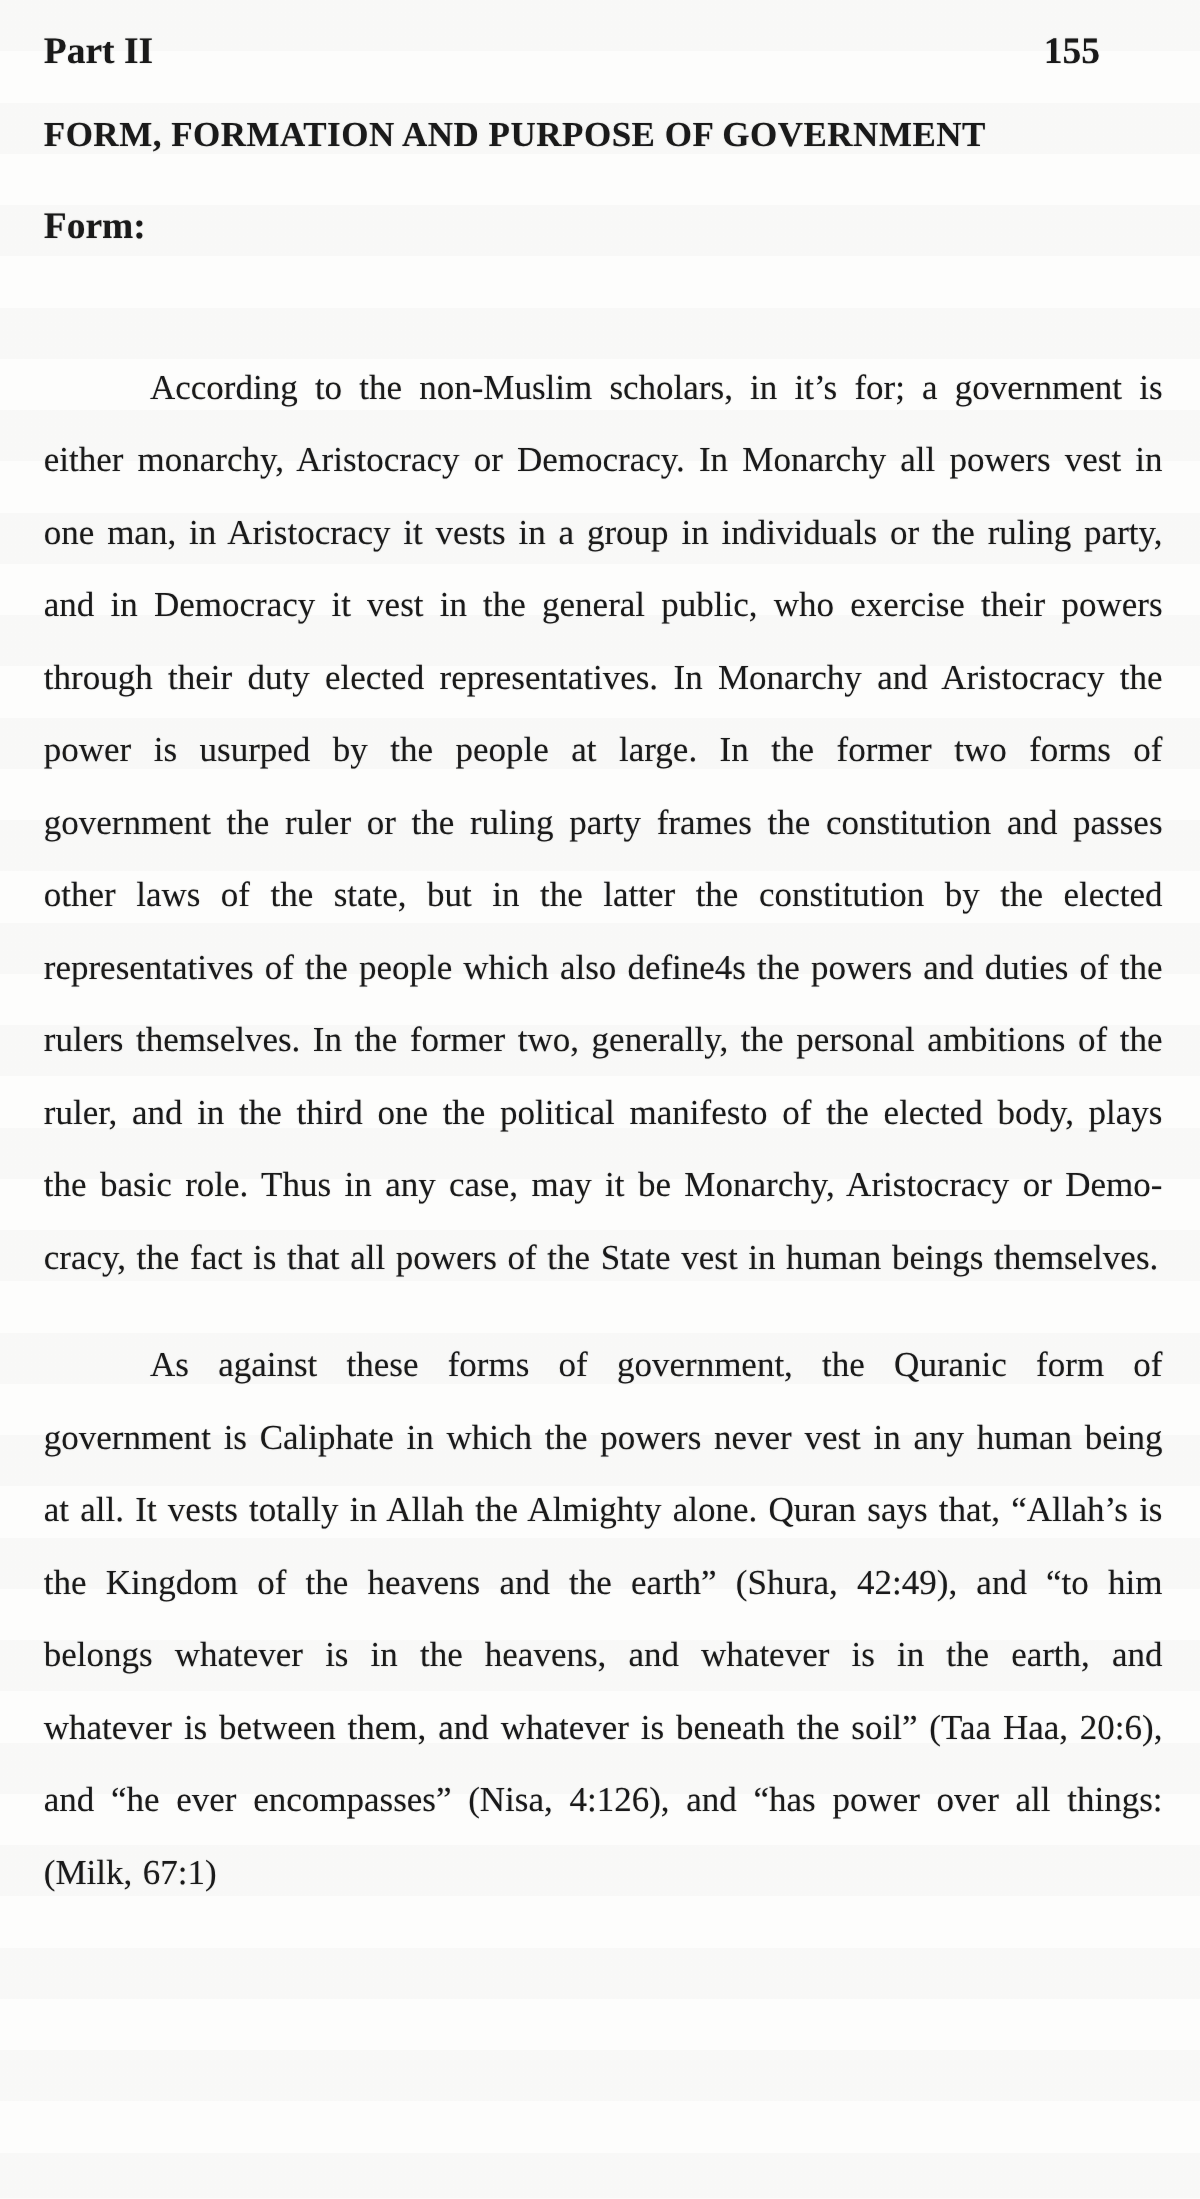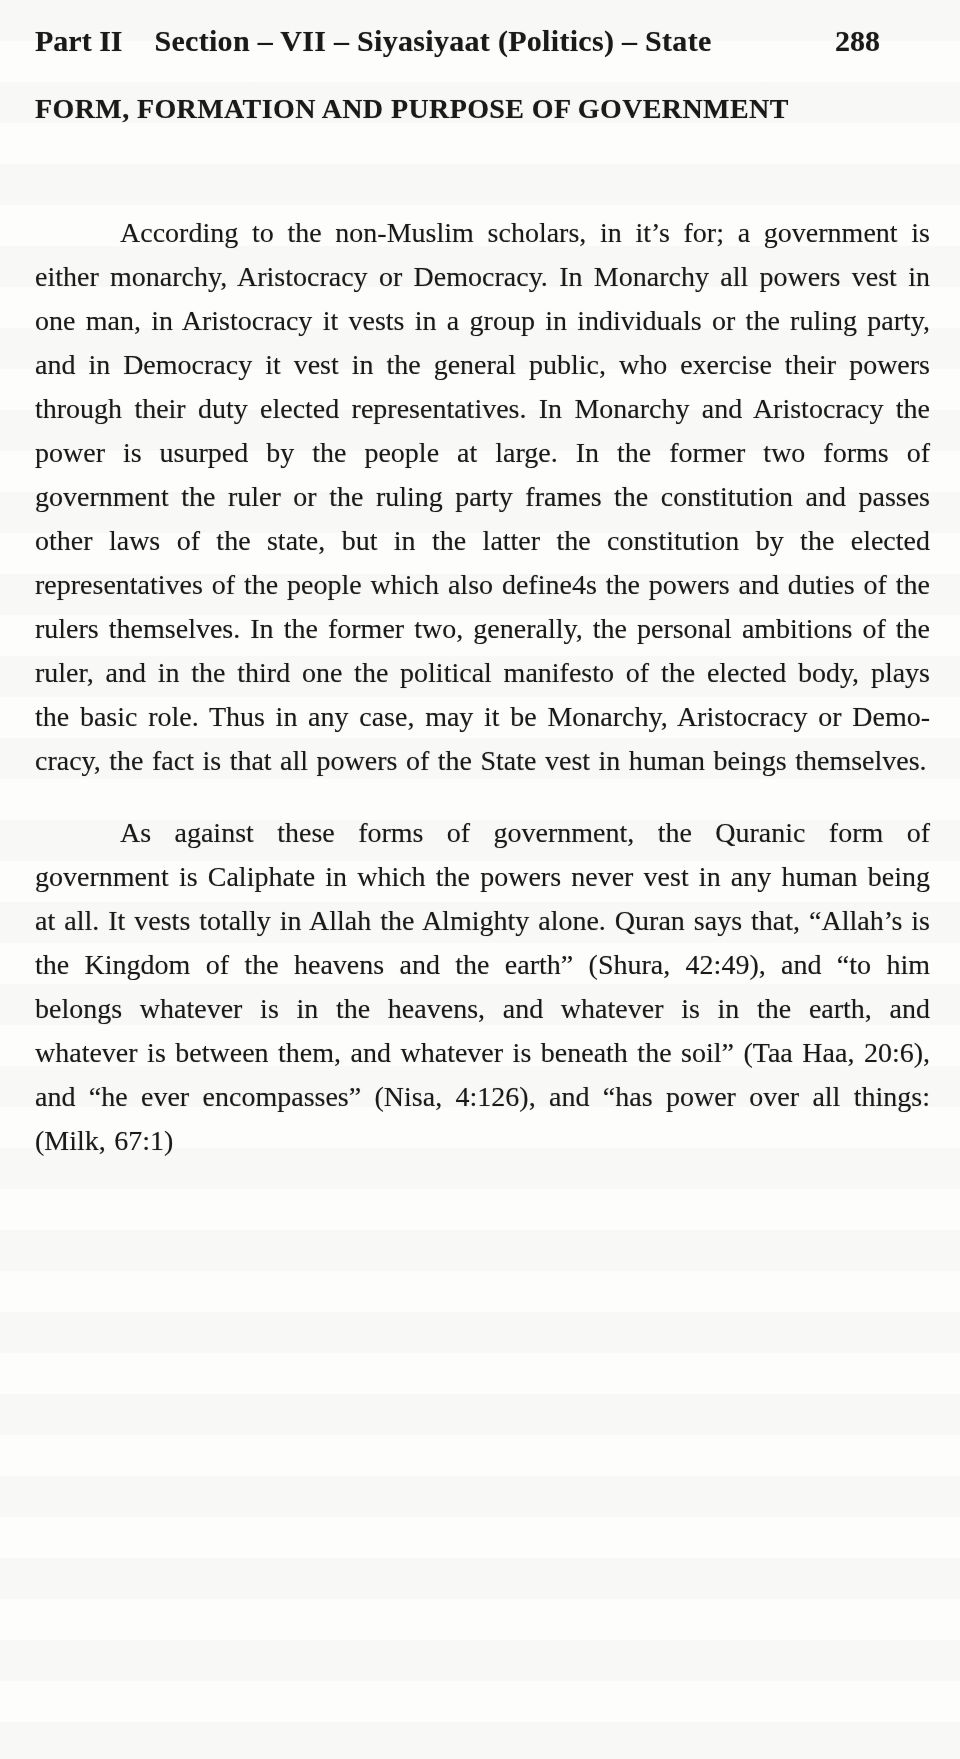--- a/index.html
+++ b/index.html
@@ -52,42 +52,42 @@
     white-space: nowrap;
   }
   .doc-subheading {
     margin: 37px 0 0 0;
     font-size: 30px;
     line-height: 34px;
     font-weight: bold;
   }
   .para {
     font-size: 28px;
-    line-height: 44px;
+    line-height: 58px;
     text-align: justify;
     text-indent: 85px;
     margin: 0 0 28px 0;
     word-spacing: 1.5px;
   }
   .para.first {
     margin-top: 84px;
   }
 </style>
 </head>
 <body>
 
 <div class="page">
 
   <div class="header-row">
     <span class="header-part">Part II</span>
-    <span class="header-section">Section – VII – Siyasiyaat (Politics) – State</span>
-    <span class="header-pagenum">288</span>
+    <span class="header-pagenum">155</span>
   </div>
 
   <h1 class="doc-title">FORM, FORMATION AND PURPOSE OF GOVERNMENT</h1>
 
+  <h2 class="doc-subheading">Form:</h2>
 
   <p class="para first">According to the non-Muslim scholars, in it’s for; a government is either monarchy, Aristocracy or Democracy. In Monarchy all powers vest in one man, in Aristocracy it vests in a group in individuals or the ruling party, and in Democracy it vest in the general public, who exercise their powers through their duty elected representatives. In Monarchy and Aristocracy the power is usurped by the people at large. In the former two forms of government the ruler or the ruling party frames the constitution and passes other laws of the state, but in the latter the constitution by the elected representatives of the people which also define4s the powers and duties of the rulers themselves. In the former two, generally, the personal ambitions of the ruler, and in the third one the political manifesto of the elected body, plays the basic role. Thus in any case, may it be Monarchy, Aristocracy or Demo-cracy, the fact is that all powers of the State vest in human beings themselves.</p>
 
   <p class="para">As against these forms of government, the Quranic form of government is Caliphate in which the powers never vest in any human being at all. It vests totally in Allah the Almighty alone. Quran says that, “Allah’s is the Kingdom of the heavens and the earth” (Shura, 42:49), and “to him belongs whatever is in the heavens, and whatever is in the earth, and whatever is between them, and whatever is beneath the soil” (Taa Haa, 20:6), and “he ever encompasses” (Nisa, 4:126), and “has power over all things: (Milk, 67:1)</p>
 
 
 </div>
 
 </body></html>

